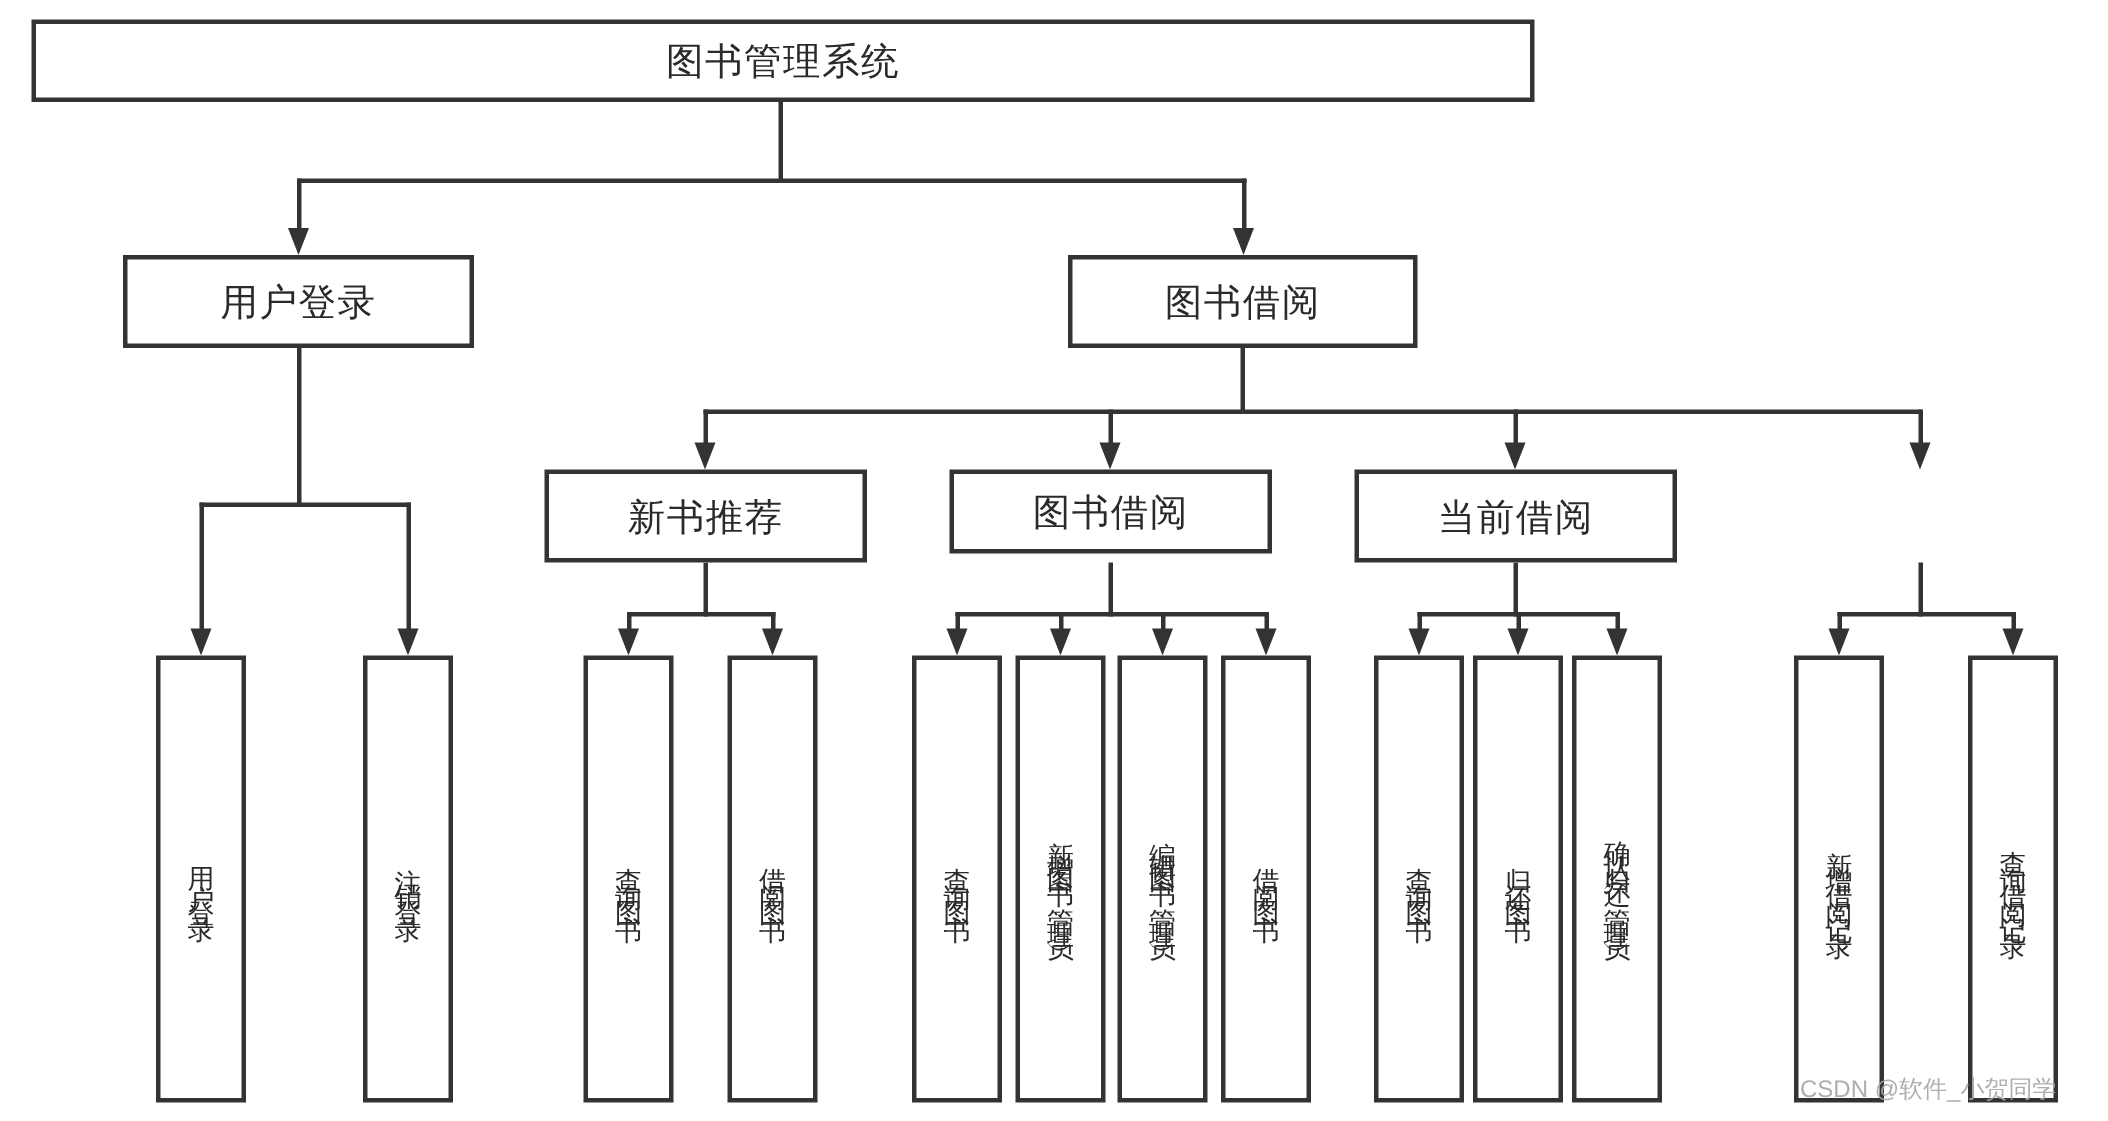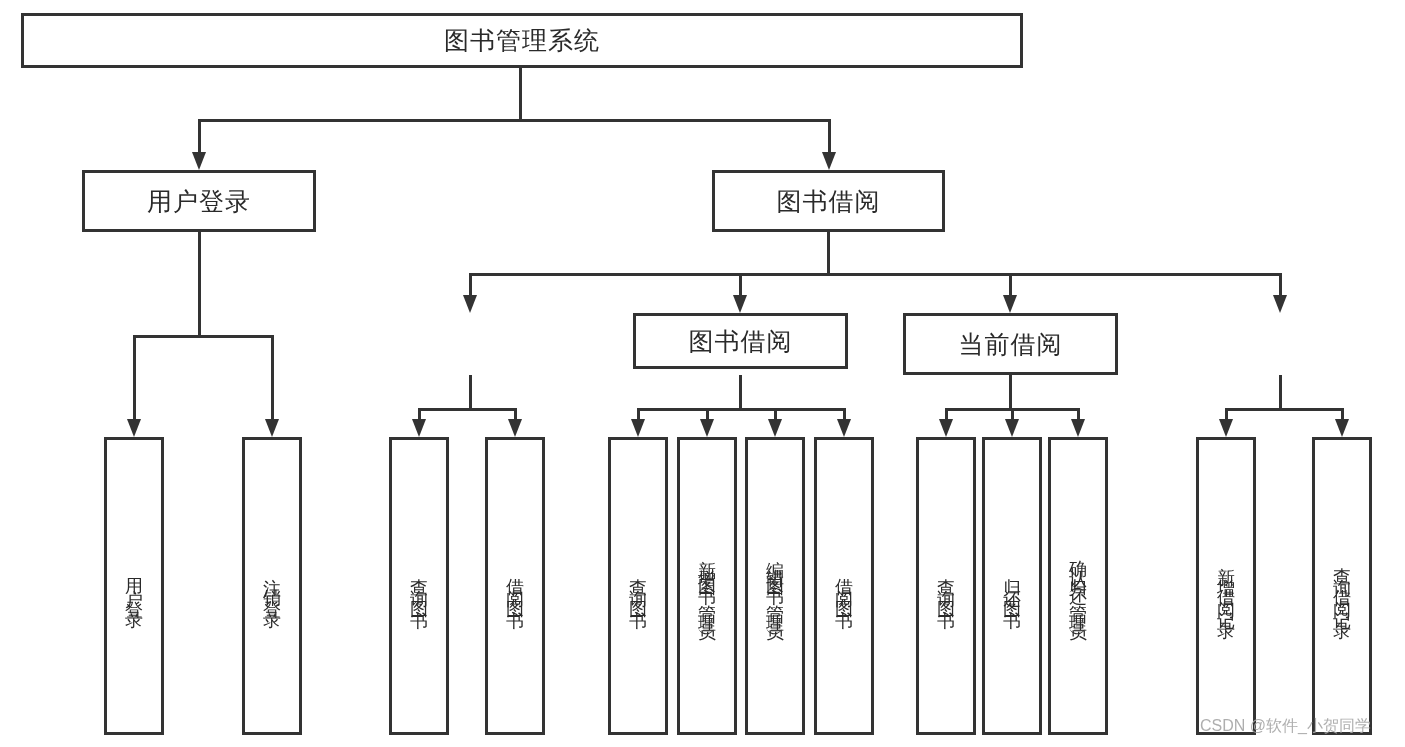--- a/index.html
+++ b/index.html
@@ -134,20 +134,23 @@
     <span class="node-label">图书管理系统</span>
   </div>
 
   <div class="node" style="left:82px;top:170px;width:234px;height:62px;">
     <span class="node-label">用户登录</span>
   </div>
   <div class="node" style="left:712px;top:170px;width:233px;height:62px;">
     <span class="node-label">图书借阅</span>
   </div>
 
+  <div class="node" style="left:363px;top:313px;width:215px;height:62px;">
+    <span class="node-label">新书推荐</span>
+  </div>
   <div class="node" style="left:633px;top:313px;width:215px;height:56px;">
     <span class="node-label">图书借阅</span>
   </div>
   <div class="node" style="left:903px;top:313px;width:215px;height:62px;">
     <span class="node-label">当前借阅</span>
   </div>
 
   <div class="node leaf" style="left:104px;">
     <span class="leaf-label">用户登录</span>
   </div>

